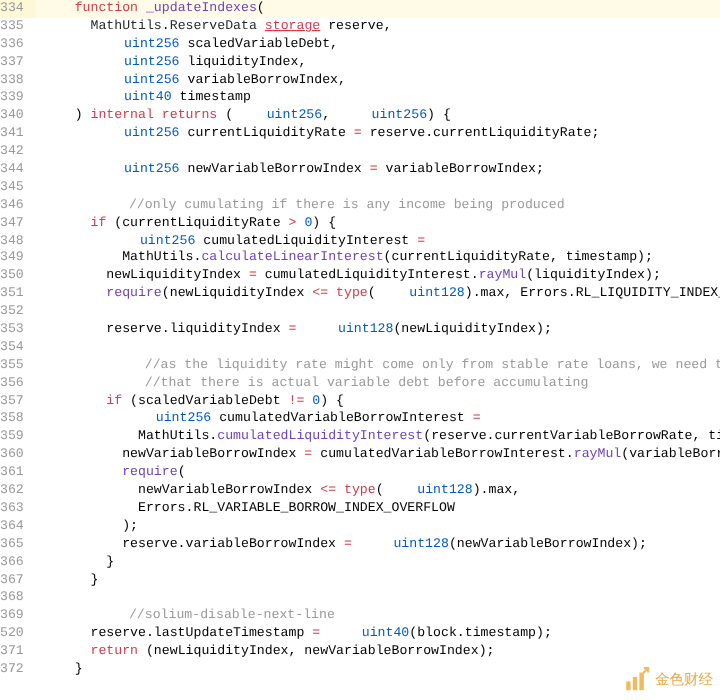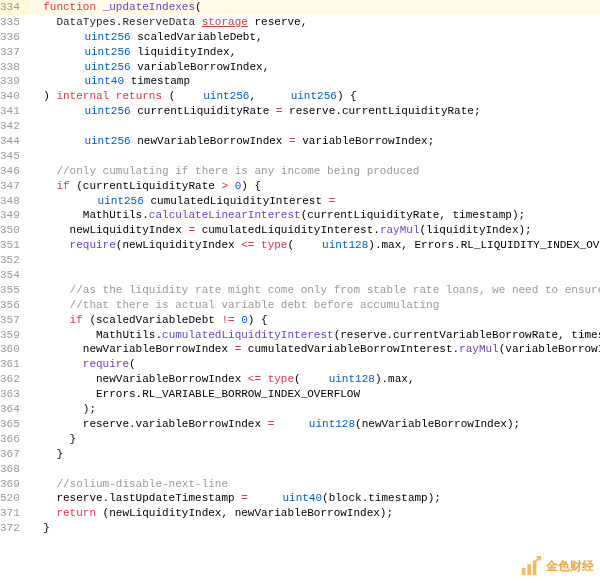--- a/index.html
+++ b/index.html
@@ -24,79 +24,81 @@
   }
   .line-num {
     width: 30px;
     text-align: right;
     color: #9a9a9a;
     padding-right: 24px;
     flex-shrink: 0;
     user-select: none;
   }
   .line-code {
-    padding-left: 0;
+    padding-left: 19px;
     flex: 1;
   }
   .hl-line .line-num { background: #fff8d6; }
   .hl-line .line-code { background: #fffbe6; }
   .kw { color: #d73a49; }
   .type { color: #005cc5; margin-left: 28px; }
   .fn { color: #6f42c1; }
   .num { color: #005cc5; }
-  .comment { color: #9a9a9a; }
+  .comment { color: #9a9a9a; margin-left: 32px; }
   .ident { color: #24292e; }
   .storage { color: #d73a49; text-decoration: underline; }
 
   .watermark {
     position: absolute;
     right: 6px;
     bottom: 6px;
     display: flex;
     align-items: center;
     gap: 4px;
     opacity: 0.95;
   }
   .watermark-icon {
     width: 22px;
     height: 22px;
   }
   .watermark-text {
     font-family: "Microsoft YaHei", sans-serif;
     font-size: 12px;
     color: #e8a23a;
-    font-weight: bold;
+    font-weight: normal;
   }
 </style>
 </head>
 <body>
 
 <div class="code-container" id="code-container">
     <div class="line hl-line"><div class="line-num">334</div><div class="line-code"><span>  </span><span class="kw">function</span><span> </span><span class="fn">_updateIndexes</span><span>(</span></div></div>
-    <div class="line"><div class="line-num">335</div><div class="line-code"><span>    </span><span class="ident">DataTypes</span><span>.</span><span class="ident">ReserveData</span><span> </span><span class="storage">storage</span><span> </span><span>reserve</span><span>,</span></div></div>
+    <div class="line"><div class="line-num">335</div><div class="line-code"><span>    </span><span class="ident">MathUtils</span><span>.</span><span class="ident">ReserveData</span><span> </span><span class="storage">storage</span><span> </span><span>reserve</span><span>,</span></div></div>
     <div class="line"><div class="line-num">336</div><div class="line-code"><span>    </span><span class="type">uint256</span><span> </span><span>scaledVariableDebt</span><span>,</span></div></div>
     <div class="line"><div class="line-num">337</div><div class="line-code"><span>    </span><span class="type">uint256</span><span> </span><span>liquidityIndex</span><span>,</span></div></div>
     <div class="line"><div class="line-num">338</div><div class="line-code"><span>    </span><span class="type">uint256</span><span> </span><span>variableBorrowIndex</span><span>,</span></div></div>
     <div class="line"><div class="line-num">339</div><div class="line-code"><span>    </span><span class="type">uint40</span><span> </span><span>timestamp</span></div></div>
     <div class="line"><div class="line-num">340</div><div class="line-code"><span>  </span><span>) </span><span class="kw">internal</span><span> </span><span class="kw">returns</span><span> (</span><span class="type">uint256</span><span>, </span><span class="type">uint256</span><span>) {</span></div></div>
     <div class="line"><div class="line-num">341</div><div class="line-code"><span>    </span><span class="type">uint256</span><span> currentLiquidityRate </span><span class="kw">=</span><span> reserve.currentLiquidityRate;</span></div></div>
     <div class="line"><div class="line-num">342</div><div class="line-code"><span></span></div></div>
     <div class="line"><div class="line-num">344</div><div class="line-code"><span>    </span><span class="type">uint256</span><span> newVariableBorrowIndex </span><span class="kw">=</span><span> variableBorrowIndex;</span></div></div>
     <div class="line"><div class="line-num">345</div><div class="line-code"><span></span></div></div>
     <div class="line"><div class="line-num">346</div><div class="line-code"><span>    </span><span class="comment">//only cumulating if there is any income being produced</span></div></div>
     <div class="line"><div class="line-num">347</div><div class="line-code"><span>    </span><span class="kw">if</span><span> (currentLiquidityRate </span><span class="kw">&gt;</span><span> </span><span class="num">0</span><span>) {</span></div></div>
     <div class="line"><div class="line-num">348</div><div class="line-code"><span>      </span><span class="type">uint256</span><span> cumulatedLiquidityInterest </span><span class="kw">=</span></div></div>
     <div class="line"><div class="line-num">349</div><div class="line-code"><span>        MathUtils.</span><span class="fn">calculateLinearInterest</span><span>(currentLiquidityRate, timestamp);</span></div></div>
     <div class="line"><div class="line-num">350</div><div class="line-code"><span>      newLiquidityIndex </span><span class="kw">=</span><span> cumulatedLiquidityInterest.</span><span class="fn">rayMul</span><span>(liquidityIndex);</span></div></div>
     <div class="line"><div class="line-num">351</div><div class="line-code"><span>      </span><span class="fn">require</span><span>(newLiquidityIndex </span><span class="kw">&lt;=</span><span> </span><span class="kw">type</span><span>(</span><span class="type">uint128</span><span>).max, Errors.RL_LIQUIDITY_INDEX_OVERFLOW);</span></div></div>
     <div class="line"><div class="line-num">352</div><div class="line-code"><span></span></div></div>
+    <div class="line"><div class="line-num">353</div><div class="line-code"><span>      reserve.liquidityIndex </span><span class="kw">=</span><span> </span><span class="type">uint128</span><span>(newLiquidityIndex);</span></div></div>
     <div class="line"><div class="line-num">354</div><div class="line-code"><span></span></div></div>
     <div class="line"><div class="line-num">355</div><div class="line-code"><span>      </span><span class="comment">//as the liquidity rate might come only from stable rate loans, we need to ensure</span></div></div>
     <div class="line"><div class="line-num">356</div><div class="line-code"><span>      </span><span class="comment">//that there is actual variable debt before accumulating</span></div></div>
     <div class="line"><div class="line-num">357</div><div class="line-code"><span>      </span><span class="kw">if</span><span> (scaledVariableDebt </span><span class="kw">!=</span><span> </span><span class="num">0</span><span>) {</span></div></div>
+    <div class="line"><div class="line-num">358</div><div class="line-code"><span>        </span><span class="type">uint256</span><span> cumulatedVariableBorrowInterest </span><span class="kw">=</span></div></div>
     <div class="line"><div class="line-num">359</div><div class="line-code"><span>          MathUtils.</span><span class="fn">cumulatedLiquidityInterest</span><span>(reserve.currentVariableBorrowRate, timestamp);</span></div></div>
     <div class="line"><div class="line-num">360</div><div class="line-code"><span>        newVariableBorrowIndex </span><span class="kw">=</span><span> cumulatedVariableBorrowInterest.</span><span class="fn">rayMul</span><span>(variableBorrowIndex);</span></div></div>
     <div class="line"><div class="line-num">361</div><div class="line-code"><span>        </span><span class="fn">require</span><span>(</span></div></div>
     <div class="line"><div class="line-num">362</div><div class="line-code"><span>          newVariableBorrowIndex </span><span class="kw">&lt;=</span><span> </span><span class="kw">type</span><span>(</span><span class="type">uint128</span><span>).max,</span></div></div>
     <div class="line"><div class="line-num">363</div><div class="line-code"><span>          Errors.RL_VARIABLE_BORROW_INDEX_OVERFLOW</span></div></div>
     <div class="line"><div class="line-num">364</div><div class="line-code"><span>        );</span></div></div>
     <div class="line"><div class="line-num">365</div><div class="line-code"><span>        reserve.variableBorrowIndex </span><span class="kw">=</span><span> </span><span class="type">uint128</span><span>(newVariableBorrowIndex);</span></div></div>
     <div class="line"><div class="line-num">366</div><div class="line-code"><span>      }</span></div></div>
     <div class="line"><div class="line-num">367</div><div class="line-code"><span>    }</span></div></div>
     <div class="line"><div class="line-num">368</div><div class="line-code"><span></span></div></div>

